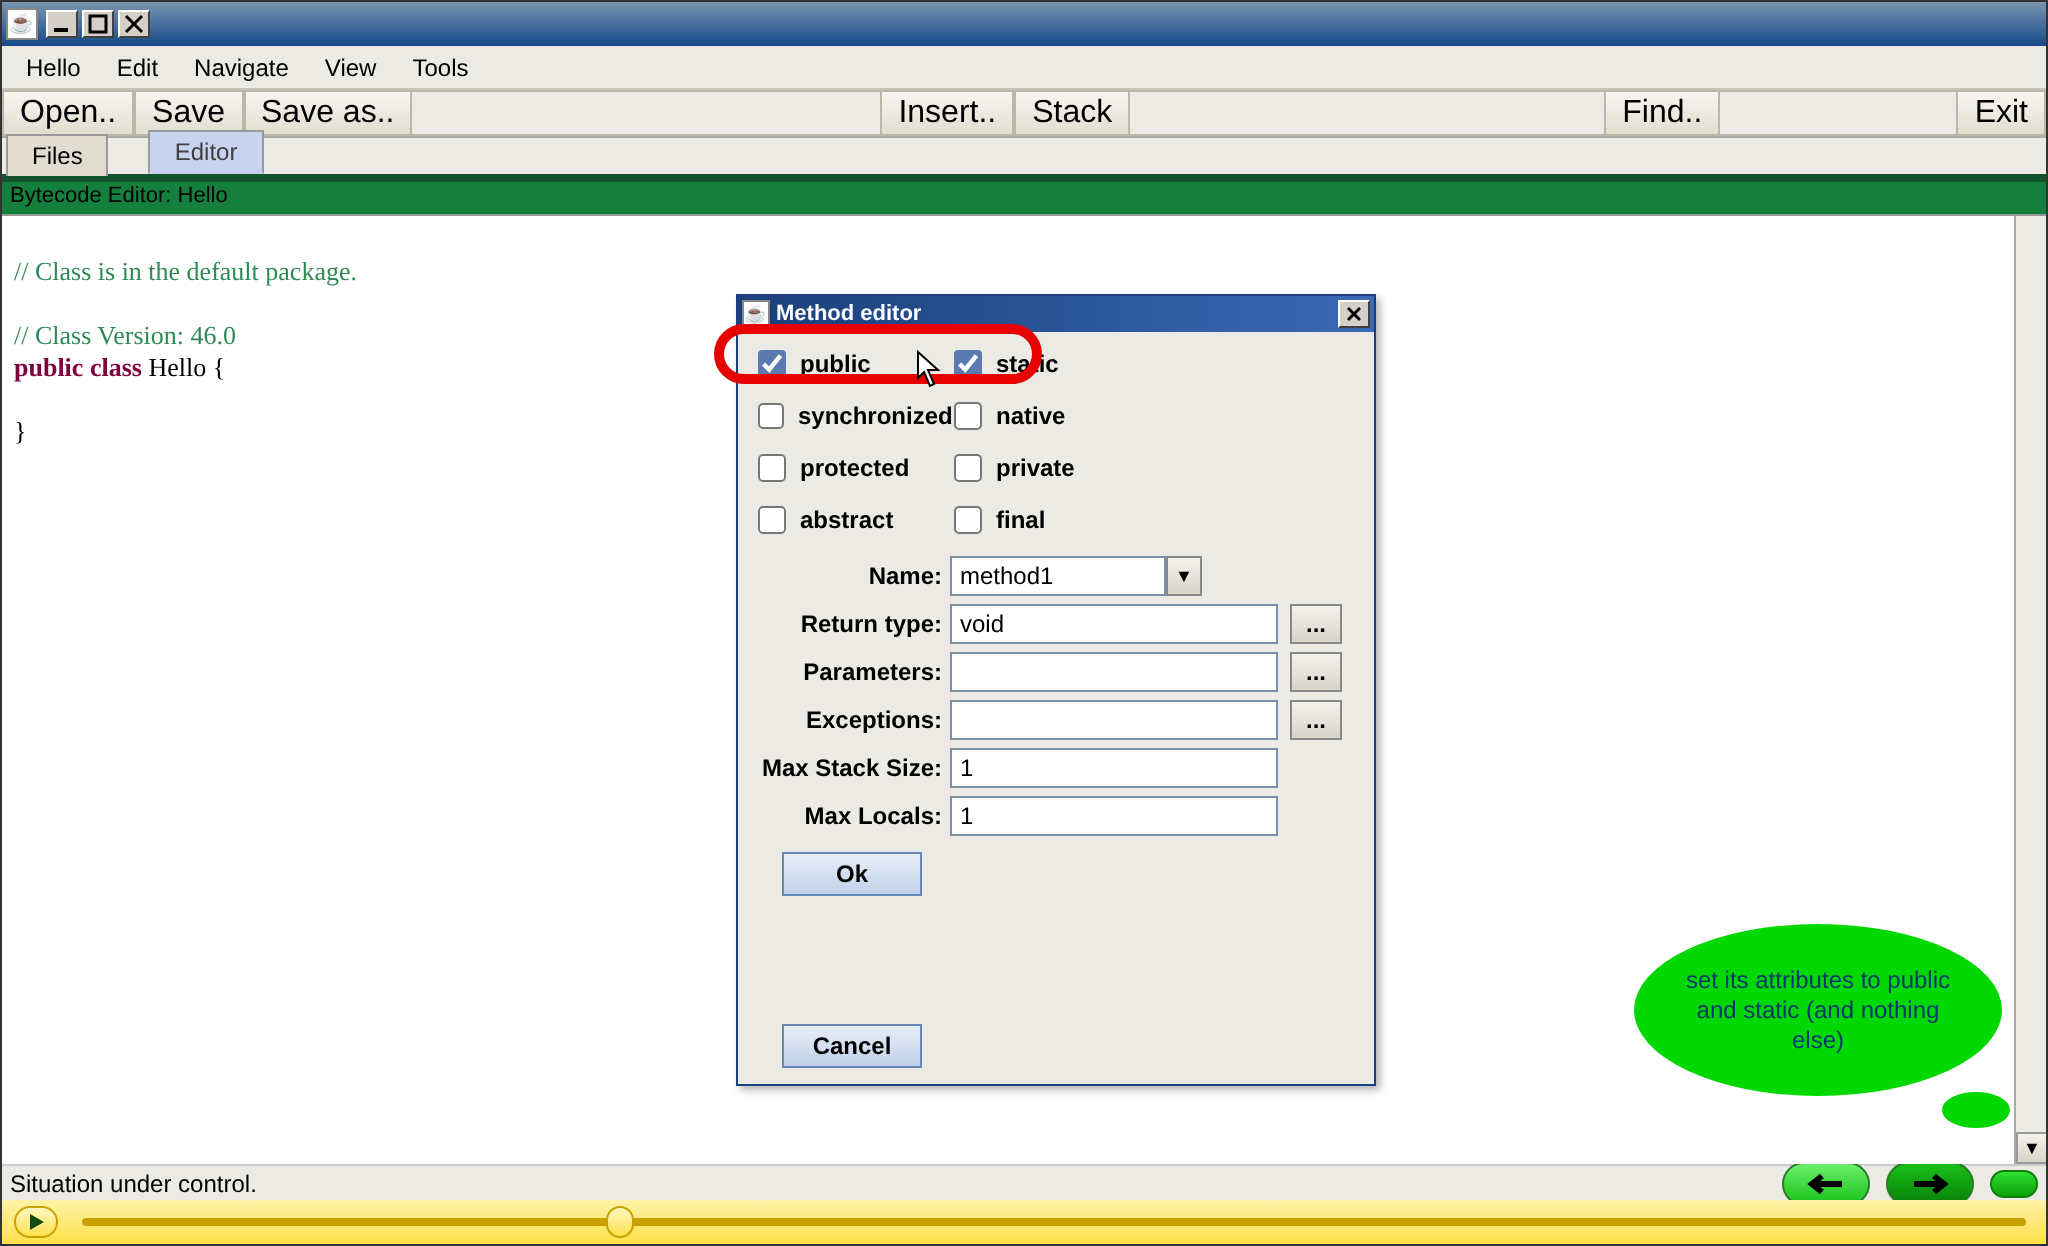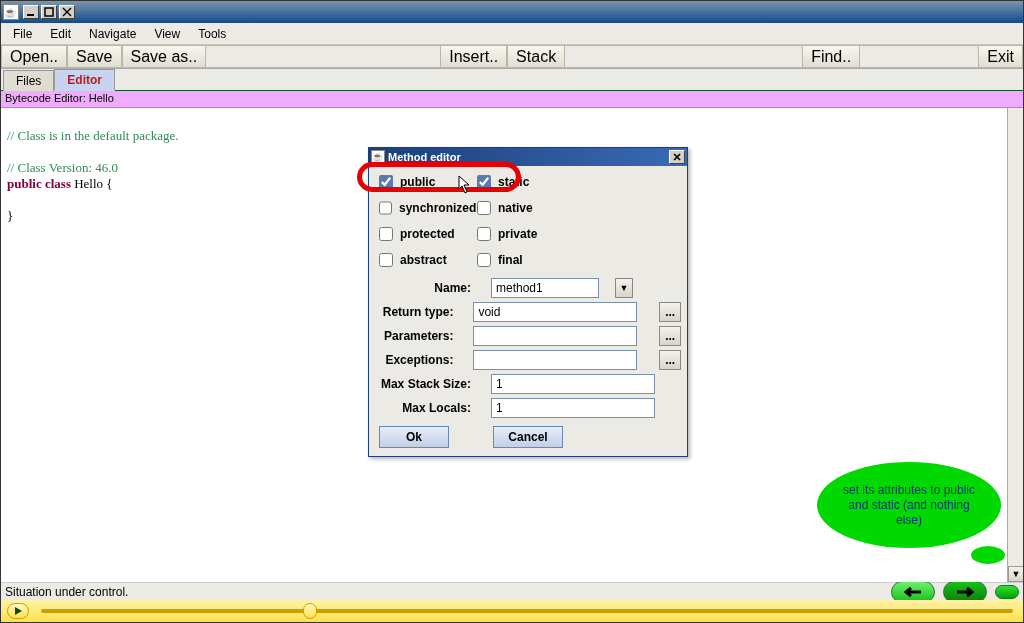--- a/index.html
+++ b/index.html
@@ -17,26 +17,26 @@
   
   .menubar { height:22px; background:#eceae5; display:flex; align-items:center; padding:0 4px; gap:2px; border-bottom:1px solid #c8c4b8;}
   .menubar .menuitem { padding:2px 8px; cursor:default; }
 
   
   .toolbar { height:24px; background:#eceae5; display:flex; align-items:stretch; border-bottom:1px solid #aaa; }
   .toolbar .tbtn { border:1px solid #b8b8a8; background:linear-gradient(#f8f6f0,#e0ddd0); padding:0 8px; display:flex; align-items:center; font-size:16px; cursor:default; }
   .toolbar .spacer { flex:1; border-top:1px solid #b8b8a8; border-bottom:1px solid #b8b8a8;}
 
   
-  .tabstrip { height:22px; display:flex; align-items:center; background:#eceae5; padding:0 2px; border-bottom:1px solid #14532d;}
+  .tabstrip { height:22px; display:flex; align-items:flex-end; background:#eceae5; padding:0 2px; border-bottom:4px solid #14532d;gap:20px;}
   .tabstrip .tab { border:1px solid #999; border-bottom:none; padding:3px 12px; background:#e0ddd0; margin-right:0px; position:relative; top:1px; font-size:12px;}
-  .tabstrip .tab.active { background:#c8d4ef; border-bottom:1px solid #c8d4ef; font-weight:bold; color:#b91c1c; top:0px;}
-
-  
-  .subhead { height:17px; background:#f0abfc; font-size:11px; padding:1px 4px; border-bottom:1px solid #999;}
+  .tabstrip .tab.active { background:#c8d4ef; border-bottom:1px solid #c8d4ef; font-weight:normal; color:#404040; top:0px;}
+
+  
+  .subhead { height:17px; background:#15803d; font-size:11px; padding:1px 4px; border-bottom:1px solid #999;}
 
   
   .codearea { flex:1; background:#fff; font-family: Liberation Serif, serif; font-size:13px; white-space:pre; padding:20px 6px; position:relative; color:#000; overflow:hidden;}
   .codearea .cm { color:#2e8b57; }
   .codearea .kw { color:#800040; font-weight:bold; }
 
   
   .rscroll { position:absolute; right:0; top:0; bottom:0; width:16px; background:#eceae5; border-left:1px solid #aaa;}
   .rscroll .sbtn { width:16px; height:16px; background:linear-gradient(#f4f2ec,#d8d4c8); border:1px solid #999; display:flex; align-items:center; justify-content:center; font-size:9px;}
   .rscroll .track { position:absolute; top:16px; bottom:16px; left:0; right:0; background:#eceae5;}
@@ -63,26 +63,26 @@
   .dialog { position:absolute; left:367px; top:39px; width:320px; background:#eceae5; border:1px solid #1a3f7a; box-shadow:2px 2px 4px rgba(0,0,0,.3);}
   .dialog .dtitle { height:18px; background:linear-gradient(90deg,#1a3f7a,#3a6ab5); color:#fff; font-weight:bold; font-size:11px; display:flex; align-items:center; padding:0 2px;}
   .dialog .dtitle .java-icon { width:14px; height:14px; margin-right:3px; background:#fff; border:1px solid #888; font-size:9px; color:#b22; display:flex; align-items:center; justify-content:center;}
   .dialog .dtitle .dx { width:16px; height:14px; background:#d4d0c8; border:1px solid #fff; border-right-color:#404040; border-bottom-color:#404040; color:#000; display:flex; align-items:center; justify-content:center; font-size:11px; font-weight:bold; margin-left:auto;}
   .dbody { padding:6px 6px 8px 6px; font-size:12px;}
 
   .dbody .checks { display:grid; grid-template-columns: 98px 98px; gap:6px 0; margin-bottom:8px;}
   .dbody label.chk { display:flex; align-items:center; gap:4px; font-weight:bold; font-size:12px;}
   .dbody label.chk input { width:14px; height:14px; accent-color:#5a7ab0;}
 
-  .dbody .frow { display:flex; align-items:center; margin:4px 0;gap:16px; }
+  .dbody .frow { display:flex; align-items:center; margin:4px 0; }
   .dbody .frow .flabel { width:100px; text-align:right; padding-right:4px; font-weight:bold; font-size:12px;}
   .dbody .frow input[type=text] { height:20px; border:1px solid #7a8fa8; padding:0 4px; font-size:12px; background:#fff;}
   .dbody .ddarrow { width:18px; height:20px; border:1px solid #888; background:linear-gradient(#f4f2ec,#d8d4c8); display:flex; align-items:center; justify-content:center; font-size:9px;}
   .dbody .ellips { width:26px; height:20px; border:1px solid #888; background:linear-gradient(#f4f2ec,#d8d4c8); display:flex; align-items:center; justify-content:center; font-weight:bold; margin-left:6px;}
-  .dbody .btnrow { display:flex; gap:44px; margin-top:8px; margin-left:4px;}
+  .dbody .btnrow { display:flex; gap:64px; margin-top:8px; margin-left:16px;flex-direction:column;}
   .dbody .dbtn { width:70px; height:22px; border:1px solid #6a88b5; background:linear-gradient(#e8eef8,#c0d0e8); font-weight:bold; font-size:12px; display:flex; align-items:center; justify-content:center;}
 
   
   .redoval { position:absolute; left:356px; top:54px; width:164px; height:30px; border:5px solid #e80000; border-radius:18px; pointer-events:none;}
 
   
   .cursor { position:absolute; left:457px; top:67px; pointer-events:none;}
   .cursor svg { width:14px; height:20px; }
 
   
@@ -111,21 +111,21 @@
       <div class="winbtn">
           <svg viewBox="0 0 10 10">
             <line x1="1" y1="1" x2="9" y2="9" stroke="#000" stroke-width="1.5"></line>
             <line x1="9" y1="1" x2="1" y2="9" stroke="#000" stroke-width="1.5"></line>
           </svg>
         </div>
     </div>
   </div>
 
   <div class="menubar">
-    <div class="menuitem">File</div>
+    <div class="menuitem">Hello</div>
     <div class="menuitem">Edit</div>
     <div class="menuitem">Navigate</div>
     <div class="menuitem">View</div>
     <div class="menuitem">Tools</div>
   </div>
 
   <div class="toolbar">
     <div class="tbtn">Open..</div>
     <div class="tbtn">Save</div>
     <div class="tbtn">Save as..</div>

